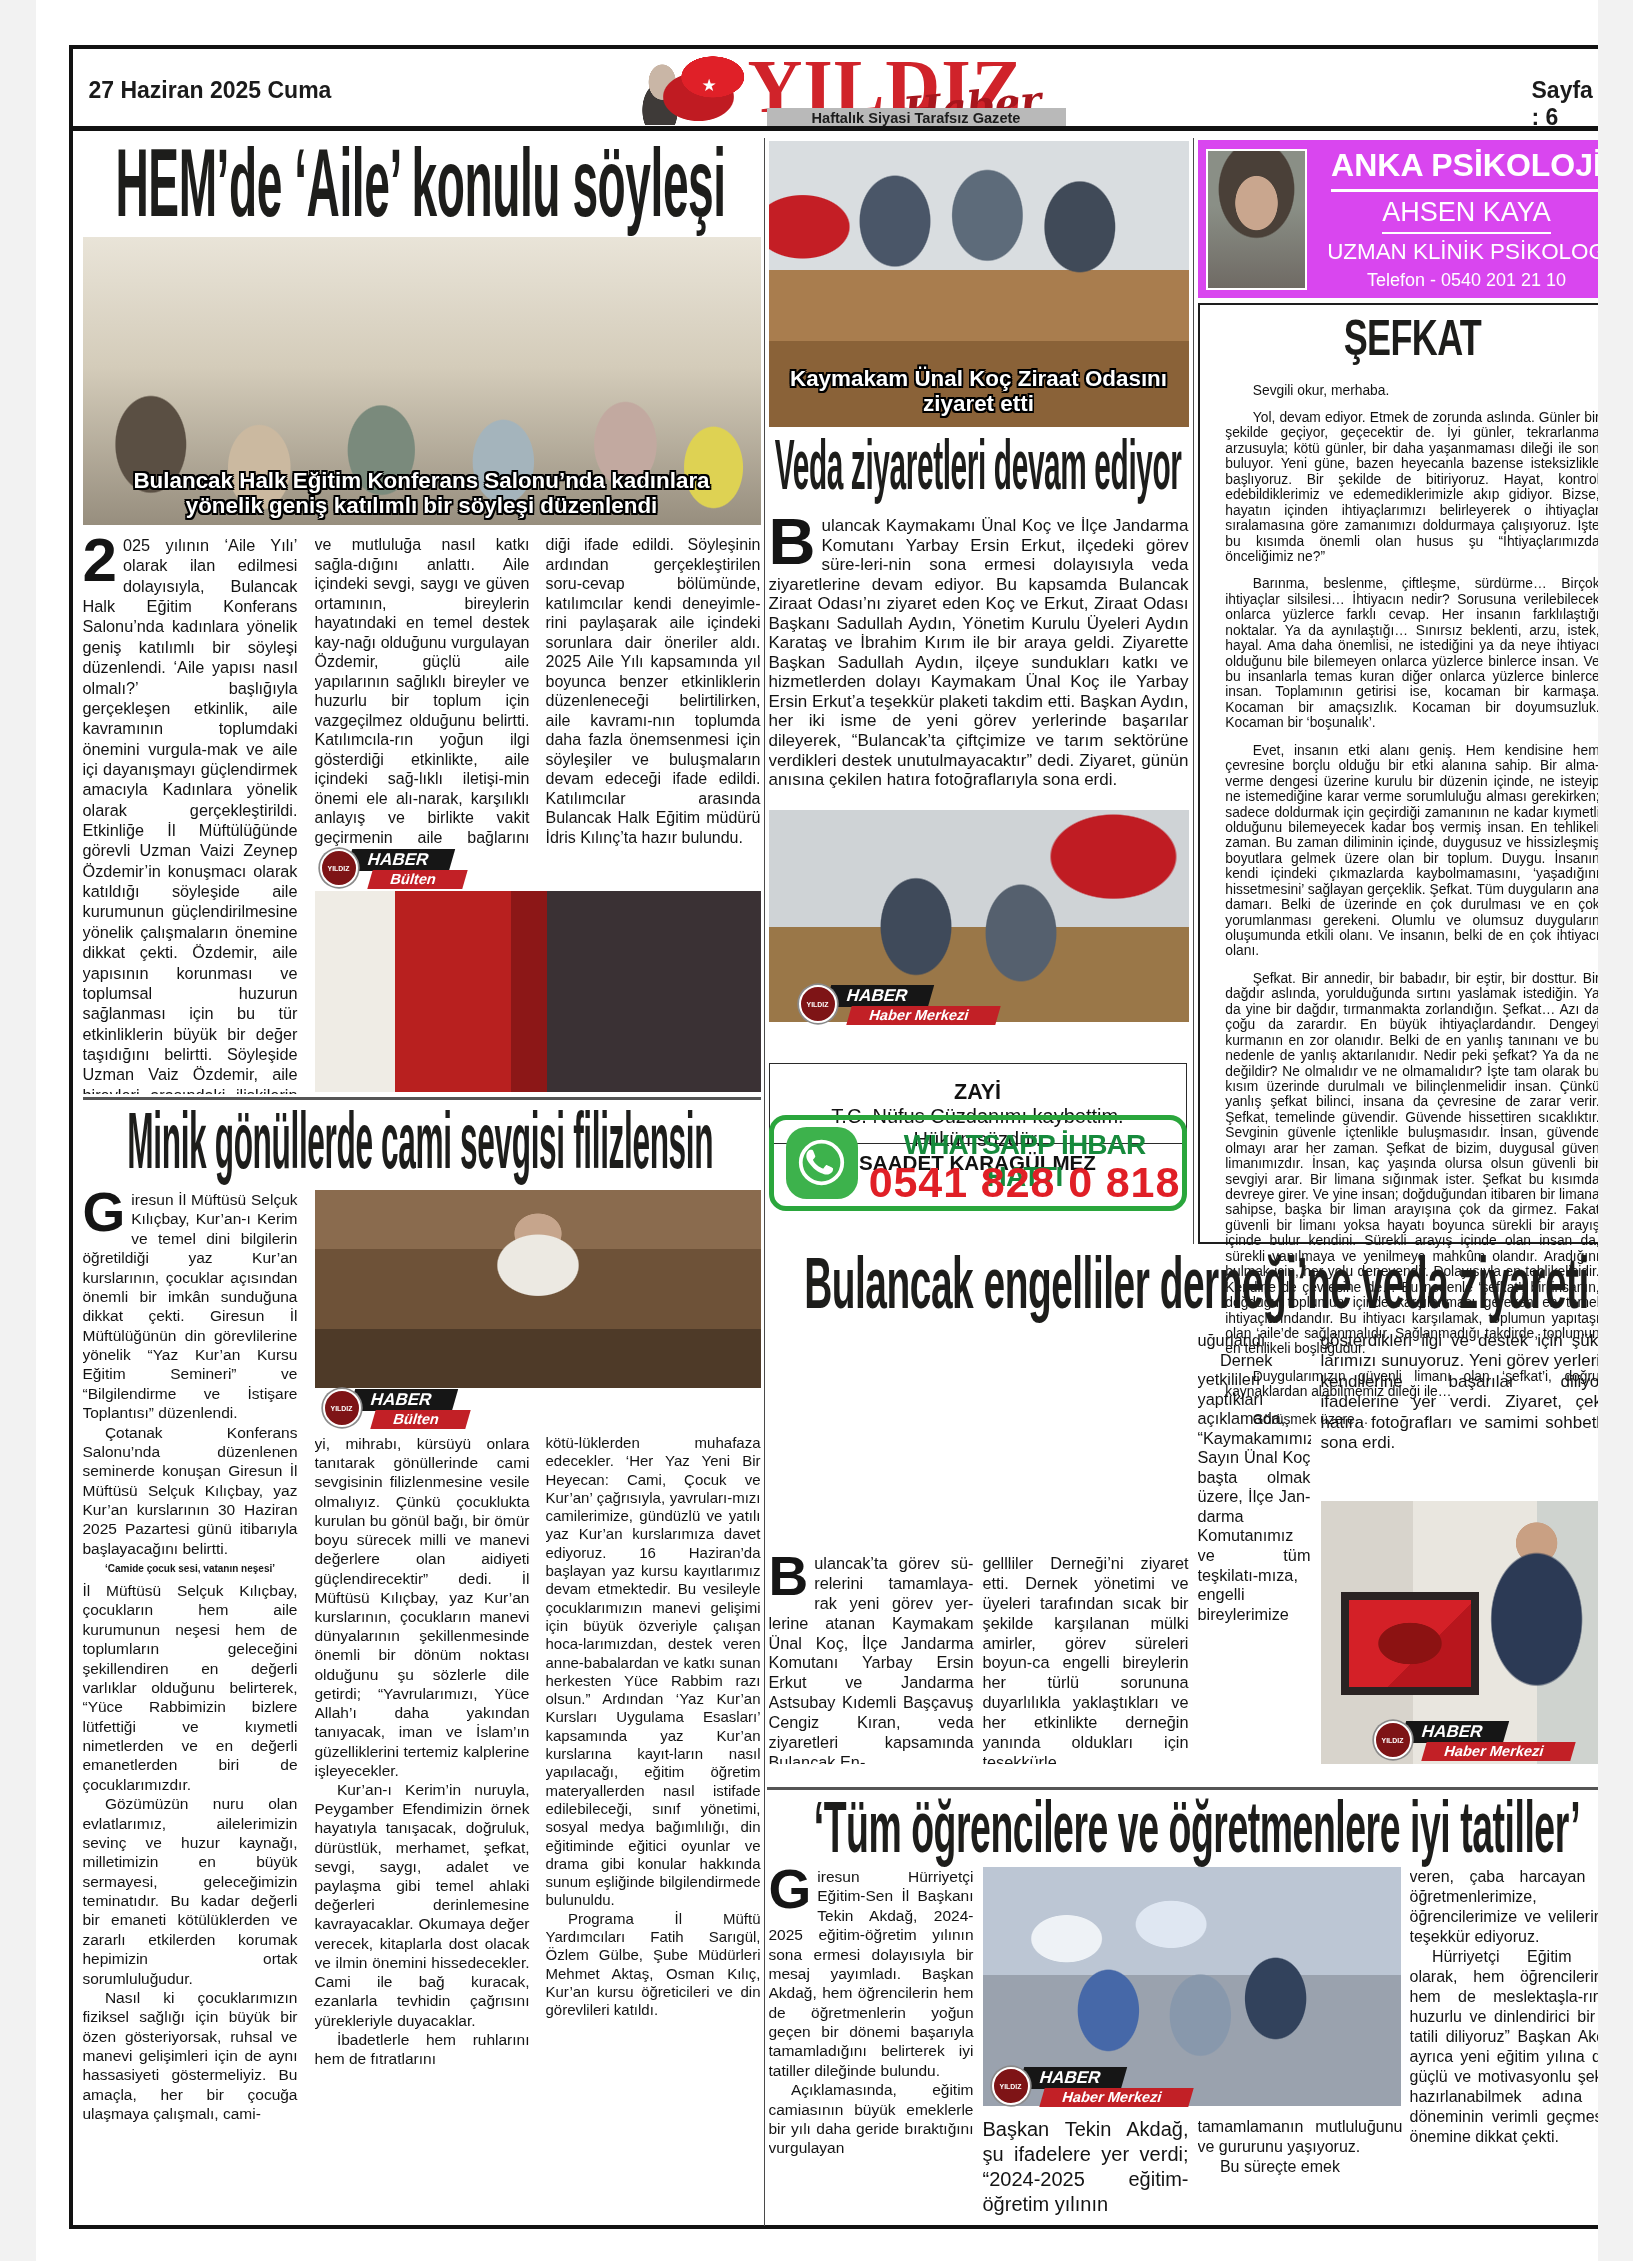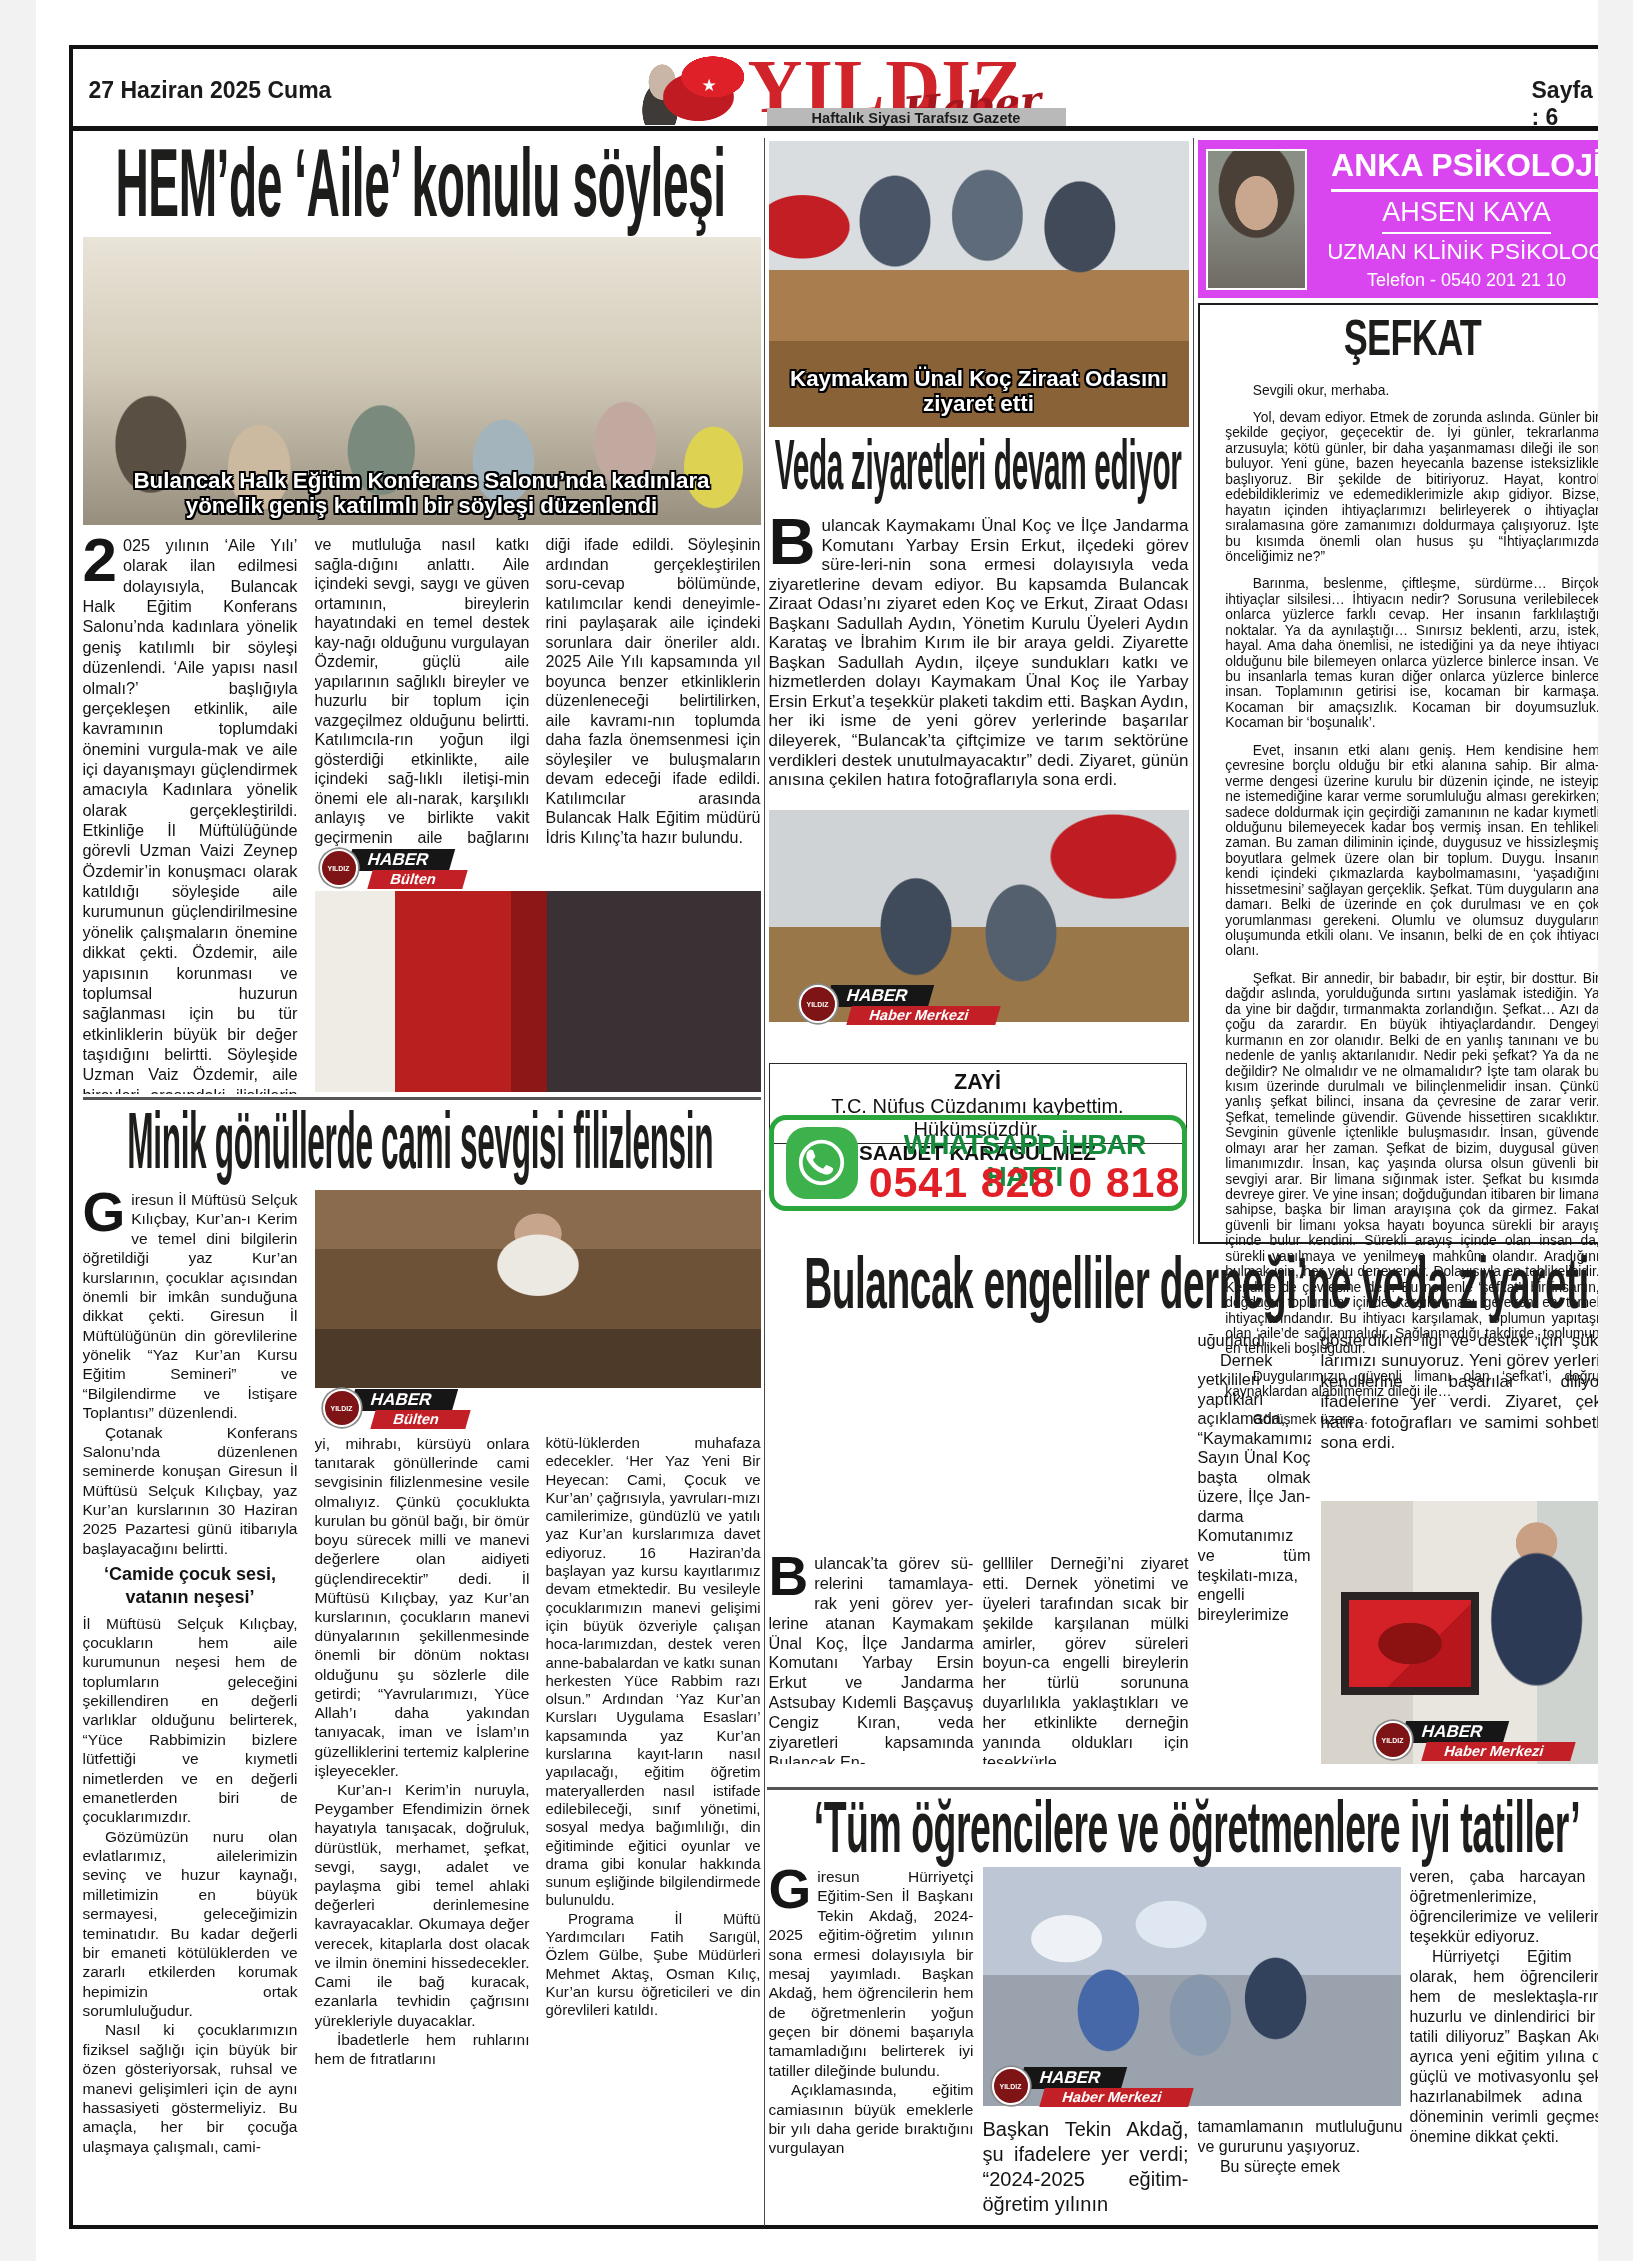--- a/index.html
+++ b/index.html
@@ -101,21 +101,21 @@
   #anka-name { font-size:27px; display:inline-block; border-bottom:2.6px solid #fff; padding-bottom:3.4px; }
   #anka-role { font-size:22.4px; }
   #anka-phone { font-size:18px; }
 
   
   #sefkat-box { border:2.6px solid #1e1e1e; background:#fff; padding:8.6px 13.8px; }
   #sefkat-box .col-text { font-size:13.8px; line-height:1.12; text-align:justify; }
   #sefkat-box p { margin:12px; text-indent:27.5px; }
 
   
-  #zayi-box { border:1.7px solid #2a2a2a; text-align:center; padding-top:6px; }
+  #zayi-box { border:1.7px solid #2a2a2a; text-align:center; padding-top:16px; }
   #zayi-title { font-weight:bold; font-size:21.5px; }
   #zayi-body { font-size:20px; }
   #zayi-name { font-weight:bold; font-size:20.6px; }
   #wa-box { border:5.2px solid #2aa63c; border-radius:17px; }
   #wa-icon { background:#3db24c; border-radius:20.6px; display:flex; align-items:center; justify-content:center; }
   #wa-title { color:#168a3c; font-weight:bold; font-size:28px; letter-spacing:-0.9px; }
   #wa-number { color:#e01f26; font-weight:bold; font-size:43px; letter-spacing:0.9px; }
 
   
   .badge { position:absolute; height:40px; z-index:5; }
@@ -168,21 +168,21 @@
   <div class="abs ph" id="ph-hem2" style="left:279px; top:891px; width:446px; height:201px;"></div>
 
   <div class="abs thin-rule" style="left:47px; top:1097px; width:678px; height:2.6px;"></div>
   <div class="abs hl-wrap" style="left:43px; top:1102px; width:684px; height:83px;">
     <span class="hl" style="font-size:79px; transform:scaleX(0.40);">Minik gönüllerde cami sevgisi filizlensin</span>
   </div>
 
   <div class="abs col" style="left:47px; top:1190px; width:215px; height:1032px; font-size:15.5px; line-height:1.25;">
     <p><span class="dc" style="font-size:55px;">G</span><span>iresun İl Müftüsü Selçuk Kılıçbay, Kur’an-ı Kerim ve temel dini bilgilerin öğretildiği yaz Kur’an kurslarının, çocuklar açısından önemli bir imkân sunduğuna dikkat çekti. Giresun İl Müftülüğünün din görevlilerine yönelik “Yaz Kur’an Kursu Eğitim Semineri” ve “Bilgilendirme ve İstişare Toplantısı” düzenlendi.</span></p>
     <p class="ind">Çotanak Konferans Salonu’nda düzenlenen seminerde konuşan Giresun İl Müftüsü Selçuk Kılıçbay, yaz Kur’an kurslarının 30 Haziran 2025 Pazartesi günü itibarıyla başlayacağını belirtti.</p>
-    <div class="subhead" style="font-size:18px;">‘Camide çocuk sesi, vatanın neşesi’</div>
+    <div class="subhead" style="font-size:10px;">‘Camide çocuk sesi, vatanın neşesi’</div>
     <p>İl Müftüsü Selçuk Kılıçbay, çocukların hem aile kurumunun neşesi hem de toplumların geleceğini şekillendiren en değerli varlıklar olduğunu belirterek, “Yüce Rabbimizin bizlere lütfettiği ve kıymetli nimetlerden ve en değerli emanetlerden biri de çocuklarımızdır.</p>
     <p class="ind">Gözümüzün nuru olan evlatlarımız, ailelerimizin sevinç ve huzur kaynağı, milletimizin en büyük sermayesi, geleceğimizin teminatıdır. Bu kadar değerli bir emaneti kötülüklerden ve zararlı etkilerden korumak hepimizin ortak sorumluluğudur.</p>
     <p class="ind">Nasıl ki çocuklarımızın fiziksel sağlığı için büyük bir özen gösteriyorsak, ruhsal ve manevi gelişimleri için de aynı hassasiyeti göstermeliyiz. Bu amaçla, her bir çocuğa ulaşmaya çalışmalı, cami-</p>
   </div>
   <div class="abs ph" id="ph-minik" style="left:279px; top:1190px; width:446px; height:198px;"></div>
   <div class="badge" style="left:287px; top:1389px; width:249px;">
     <div class="circ">YILDIZ</div>
     <div class="b1">HABER</div>
     <div class="b2">Bülten</div>
   </div>

